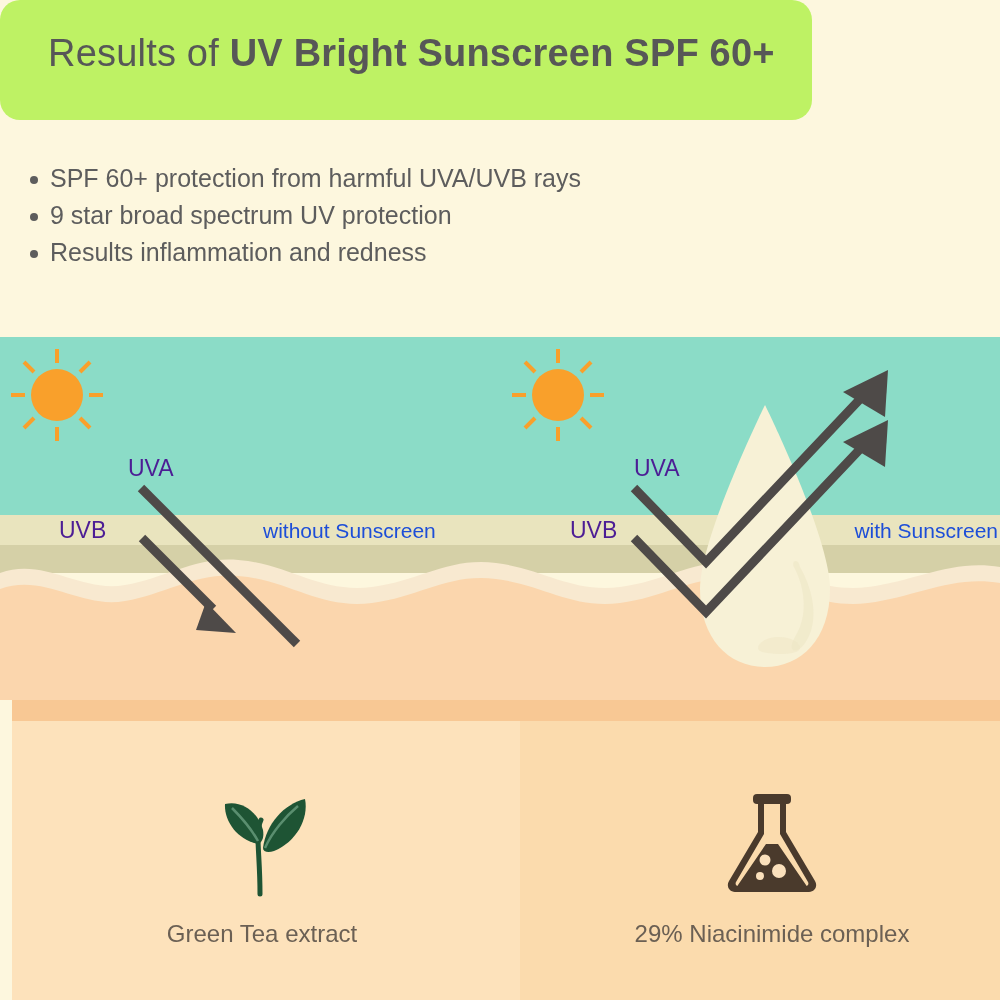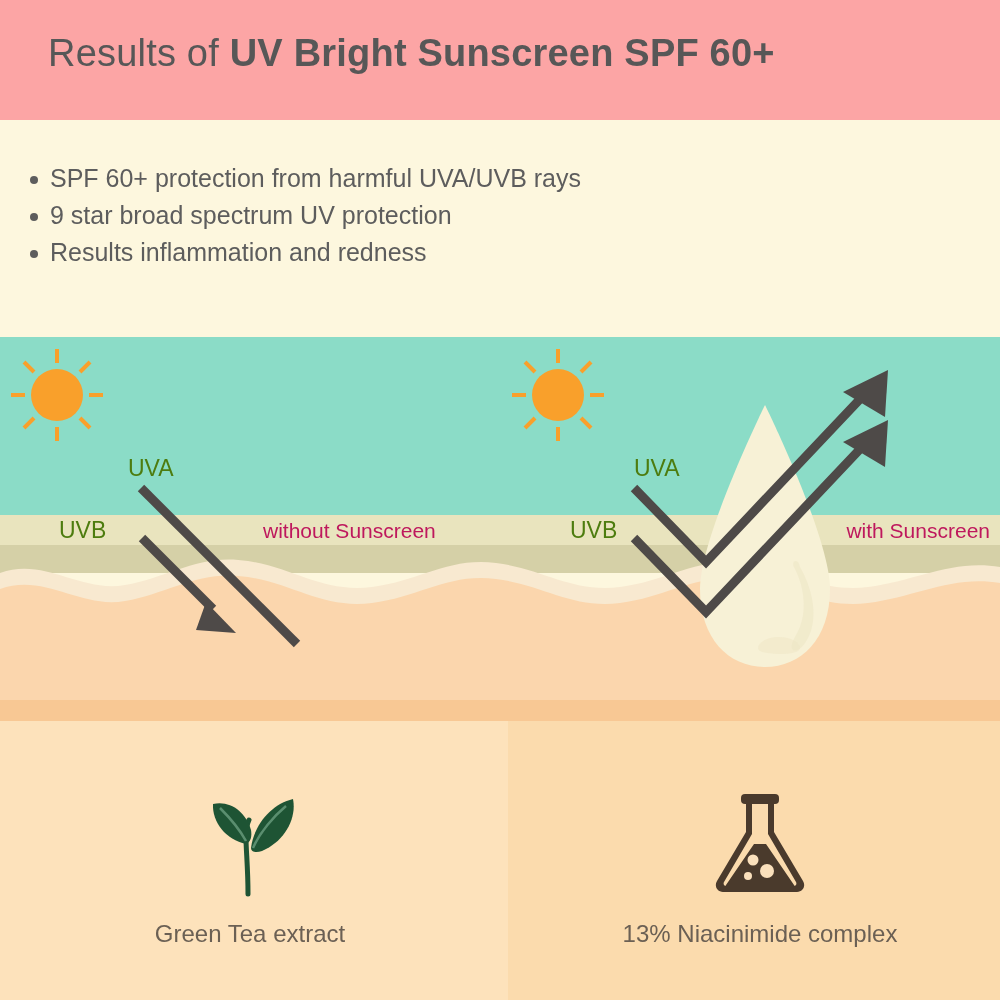--- a/index.html
+++ b/index.html
@@ -15,23 +15,24 @@
     width: 1000px;
     height: 1000px;
     overflow: hidden;
     background: #FDF7DE;
   }
 
   
   .header {
     position: absolute;
     left: 0; top: 0;
-    width: 1000px; height: 120px;
-    background: #fca5a5;
+    width: 812px; height: 120px;
+    background: #bef264;
     box-sizing: border-box;
+    border-radius: 20px;
   }
   .header-title {
     position: absolute;
     left: 48px;
     top: 32px;
     font-size: 38px;
     letter-spacing: 0.2px;
     color: #575757;
     font-weight: 400;
     white-space: nowrap;
@@ -81,41 +82,41 @@
     left: 0; top: 337px;
     width: 1000px;
     height: 363px;
     overflow: hidden;
   }
   .illus-svg { display: block; }
 
   .illus-label {
     position: absolute;
     font-size: 21px;
-    color: #be185d;
+    color: #1d4ed8;
     white-space: nowrap;
   }
   .label-without { left: 263px; top: 519px; }
-  .label-with    { right: 10px;  top: 519px; }
+  .label-with    { right: 2px;  top: 519px; }
 
   .ray-label {
     position: absolute;
     font-size: 23px;
-    color: #4d7c0f;
+    color: #4c1d95;
     white-space: nowrap;
   }
   .lbl-uva-left  { left: 128px; top: 455px; }
   .lbl-uvb-left  { left: 59px;  top: 517px; }
   .lbl-uva-right { left: 634px; top: 455px; }
   .lbl-uvb-right { left: 570px; top: 517px; }
 
   
   .bottom {
     position: absolute;
-    left: 0; top: 700px;
+    left: 12px; top: 700px;
     width: 956px;
     height: 300px;
   }
   .divider-band {
     position: absolute;
     left: 0; top: 0;
     width: 1000px; height: 21px;
     background: #F8C894;
   }
   .bottom-bg-left {
@@ -274,17 +275,17 @@
           <path fill="#4A3A2C" d="M36,18 L36,46 L7,95 C4,100 7,106 13,106 L87,106 C93,106 96,100 93,95 L64,46 L64,18
                    L58,18 L58,48 L86,96 C87,98 86,100 84,100 L16,100 C14,100 13,98 14,96 L42,48 L42,18 Z"></path>
 
           <path fill="#4A3A2C" d="M44,58 L16,99 C15,100 16,101 17,101 L83,101 C84,101 85,100 84,99 L56,58 Z"></path>
 
           <circle cx="43" cy="74" r="5.5" fill="#FAE0BC"></circle>
           <circle cx="57" cy="85" r="7" fill="#FAE0BC"></circle>
           <circle cx="38" cy="90" r="4" fill="#FAE0BC"></circle>
         </svg>
       </div>
-      <div class="ing-label">13% Niacinimide complex</div>
+      <div class="ing-label">29% Niacinimide complex</div>
     </div>
   </div>
 
 </div>
 
 </body></html>

